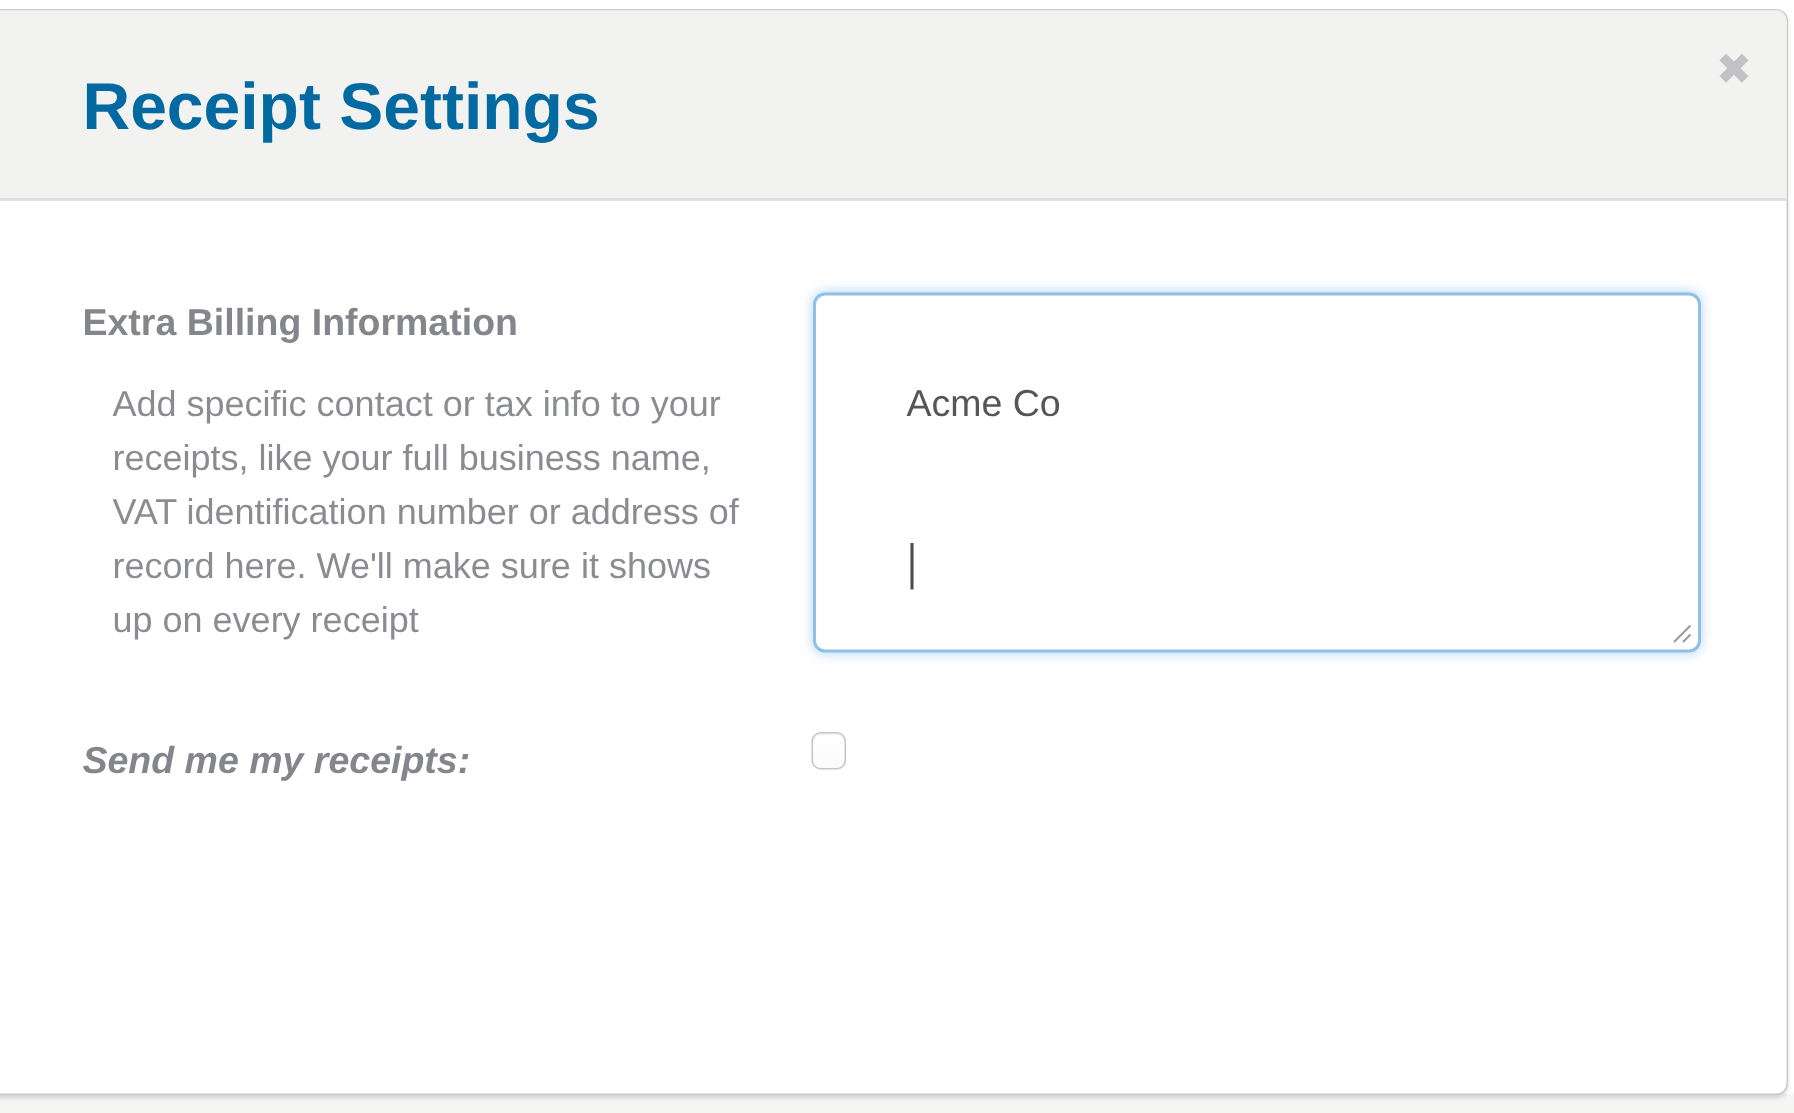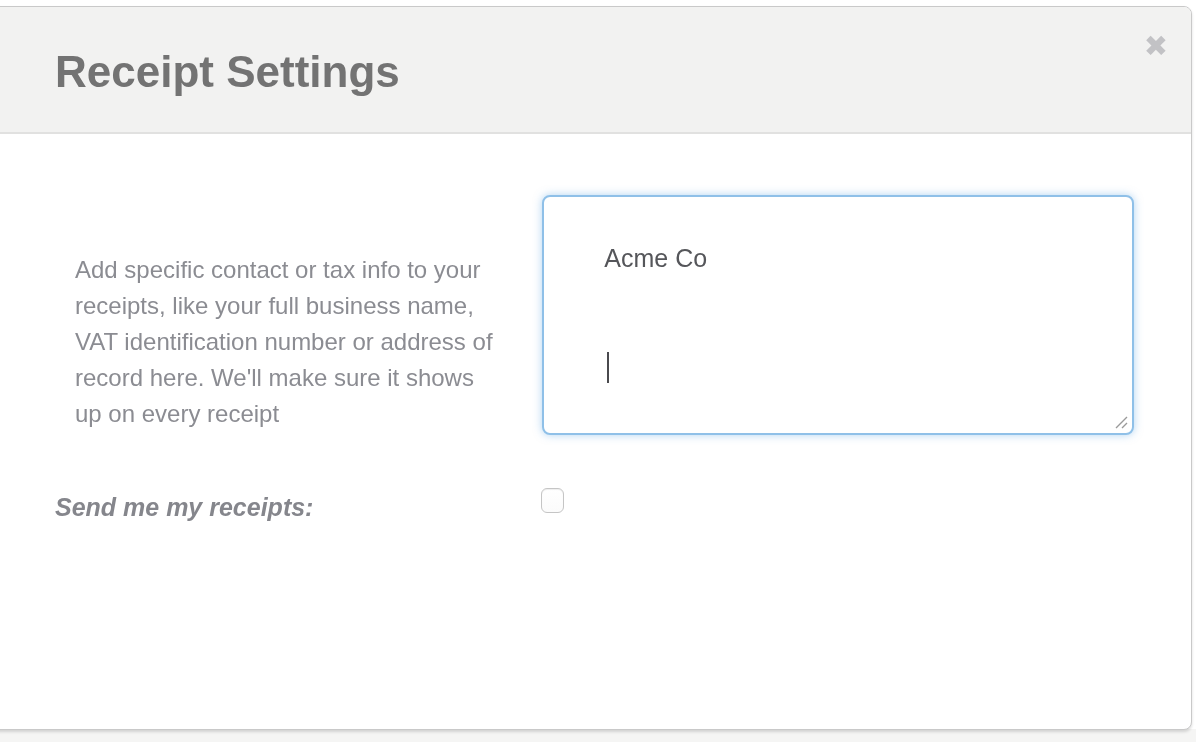--- a/index.html
+++ b/index.html
@@ -35,21 +35,21 @@
     left: 0; top: 0; right: 0;
     height: 127px;
     background: #f2f2f1;
     border-bottom: 2px solid #e1e1e0;
     border-radius: 7px 7px 0 0;
   }
   .modal-title {
     position: absolute;
     left: 55px; top: 44px;
     font-size: 44px; font-weight: 700;
-    color: #737373;
+    color: #0369a1;
     line-height: 56px;
     letter-spacing: 0px;
   }
   .close-btn {
     position: absolute;
     left: 1132px; top: 22px;
     width: 48px; height: 48px;
     background: none; border: none;
     cursor: pointer;
     text-align: center;
@@ -78,21 +78,21 @@
     margin-left: 20px;
   }
   .textarea {
     position: absolute;
     left: 542px; top: 195px;
     width: 592px; height: 240px;
     background: #ffffff;
     border: 2px solid #8fc0e8;
     border-radius: 8px;
     box-shadow: 0 0 8px rgba(100, 170, 230, 0.5);
-    padding: 6px 20px;
+    padding: 17px 20px;
     font-size: 25px;
     line-height: 37px;
     color: #55565a;
     cursor: text;
   }
   .ta-line { white-space: pre; }
   .caret {
     display: inline-block;
     width: 2px; height: 31px;
     background: #4a4a4e;
@@ -147,20 +147,21 @@
   <div class="modal">
     <div class="modal-header"></div>
   </div>
 
   <h1 class="modal-title">Receipt Settings</h1>
 
   <button class="close-btn">
     <span class="close-icon">✖</span>
   </button>
 
+  <div class="billing-heading">Extra Billing Information</div>
 
   <div class="billing-desc">Add specific contact or tax info to your receipts, like your full business name, VAT identification number or address of record here. We'll make sure it shows up on every receipt</div>
 
   <div class="textarea">
     <div class="ta-line">
       <span>Acme Co</span>
     </div>
     <div class="ta-line">
       <span class="caret"></span>
     </div>

